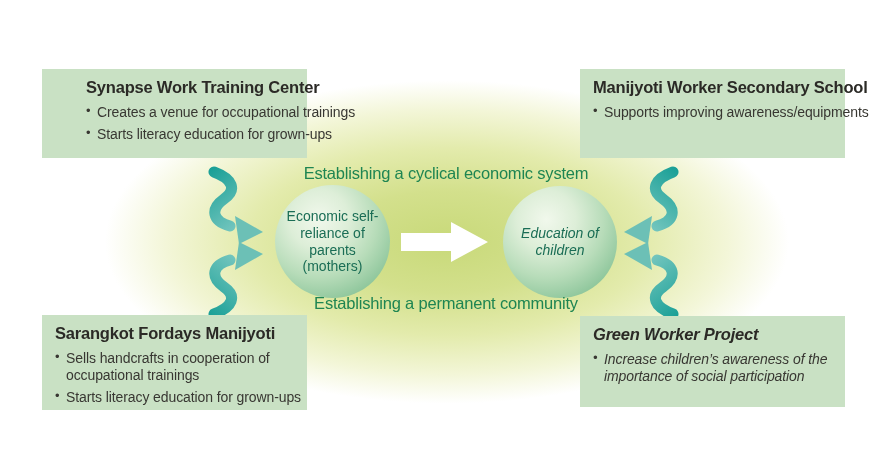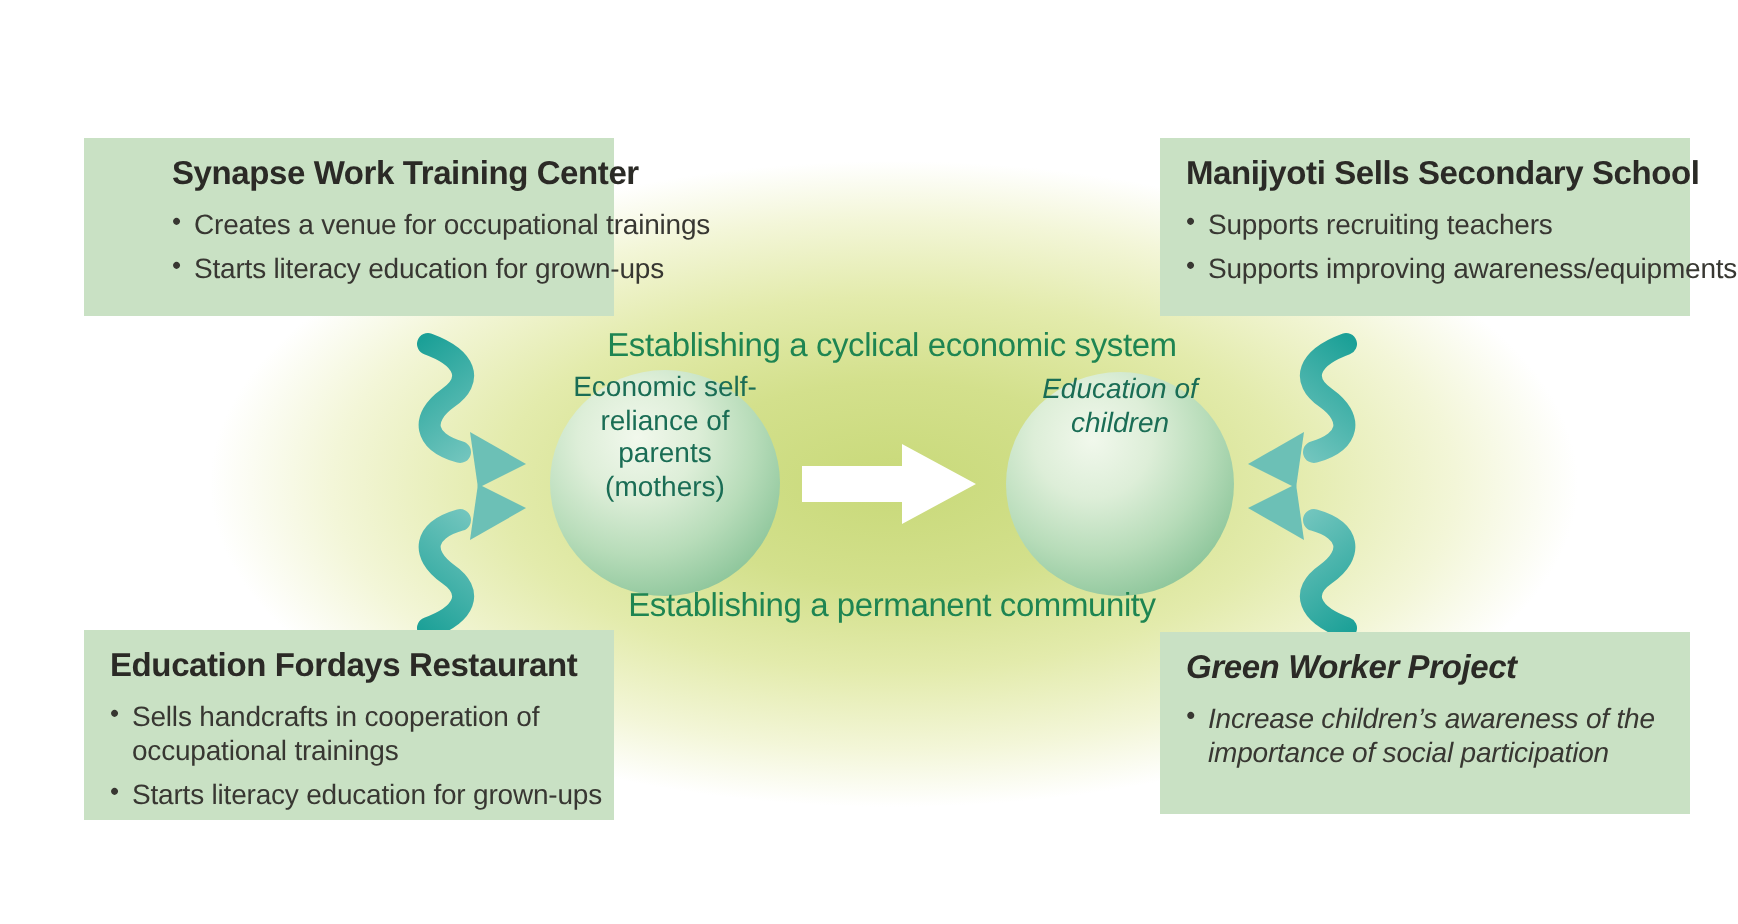--- a/index.html
+++ b/index.html
@@ -26,21 +26,21 @@
   .bullets li{
     position:relative;padding-left:11px;font-size:14px;line-height:1.22;color:#383732;
     margin-top:5px;letter-spacing:-0.1px;
   }
   .bullets li::before{
     content:"\2022";position:absolute;left:0;top:-1px;color:#383732;font-size:13px;
   }
   .nowrap{white-space:nowrap;}
   .w200{max-width:204px;}
   .circle{
-    position:absolute;border-radius:50%;display:flex;justify-content:center;
+    position:absolute;border-radius:50%;display:flex;align-items:center;justify-content:center;
     background:radial-gradient(circle at 38% 30%,
       #f1f8ec 0%, #ddeed8 28%, #b7dcb9 55%, #8cc59a 80%, #74b586 100%);
     color:#1a6d55;text-align:center;font-size:14px;line-height:1.18;
   }
   .circle-left{left:275px;top:185px;width:115px;height:113px;}
   .circle-right{left:503px;top:186px;width:114px;height:112px;}
   .circle-inner-left{width:92px;}
   .circle-inner-right{width:95px;font-style:italic;}
   .caption{
     position:absolute;left:200px;width:492px;text-align:center;
@@ -105,29 +105,28 @@
 
   <div class="info-box box-tl">
     <h2 class="box-title">Synapse Work Training Center</h2>
     <ul class="bullets">
       <li class="nowrap">Creates a venue for occupational trainings</li>
       <li class="nowrap">Starts literacy education for grown-ups</li>
     </ul>
   </div>
 
   <div class="info-box box-tr">
-    <h2 class="box-title">Manijyoti Sells Secondary School</h2>
+    <h2 class="box-title">Manijyoti Worker Secondary School</h2>
     <ul class="bullets">
-      <li class="nowrap">Supports recruiting teachers</li>
       <li class="nowrap">Supports improving awareness/equipments</li>
     </ul>
   </div>
 
   <div class="info-box box-bl">
-    <h2 class="box-title">Education Fordays Restaurant</h2>
+    <h2 class="box-title">Sarangkot Fordays Manijyoti</h2>
     <ul class="bullets">
       <li class="w200">Sells handcrafts in cooperation of occupational trainings</li>
       <li class="nowrap">Starts literacy education for grown-ups</li>
     </ul>
   </div>
 
   <div class="info-box box-br">
     <h2 class="box-title">Green Worker Project</h2>
     <ul class="bullets">
       <li>Increase children’s awareness of the importance of social participation</li>

